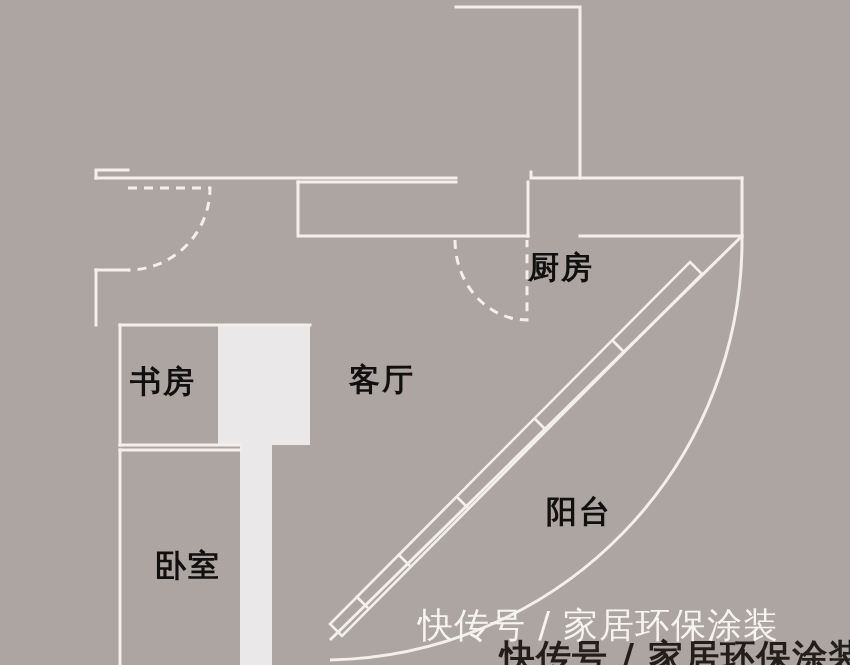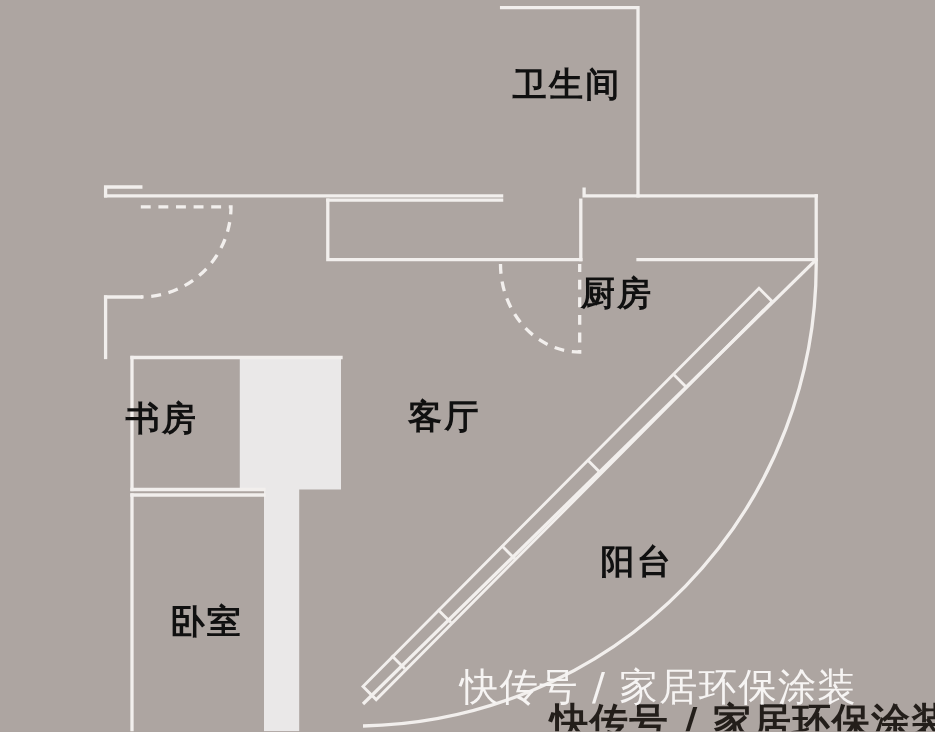--- a/index.html
+++ b/index.html
@@ -117,27 +117,26 @@
 
       <path d="M 612,340 L 624,352"></path>
       <path d="M 534,418 L 546,430"></path>
       <path d="M 456,496 L 468,508"></path>
       <path d="M 398,554 L 410,566"></path>
       <path d="M 356,596 L 368,608"></path>
     </g>
 
   </svg>
 
-  <div class="room-label" style="left:466px; top:62px;">卫生间</div>
 
   <div class="room-label" style="left:528px; top:252px;">厨房</div>
 
-  <div class="room-label" style="left:371px; top:364px;">客厅</div>
+  <div class="room-label" style="left:349px; top:364px;">客厅</div>
 
-  <div class="room-label" style="left:114px; top:366px;">书房</div>
+  <div class="room-label" style="left:130px; top:366px;">书房</div>
 
   <div class="room-label" style="left:155px; top:550px;">卧室</div>
 
   <div class="room-label" style="left:546px; top:496px;">阳台</div>
 
   <div class="wm" id="wm-shadow">快传号 / 家居环保涂装</div>
   <div class="wm" id="wm-main">快传号 / 家居环保涂装</div>
 
 </div>
 

